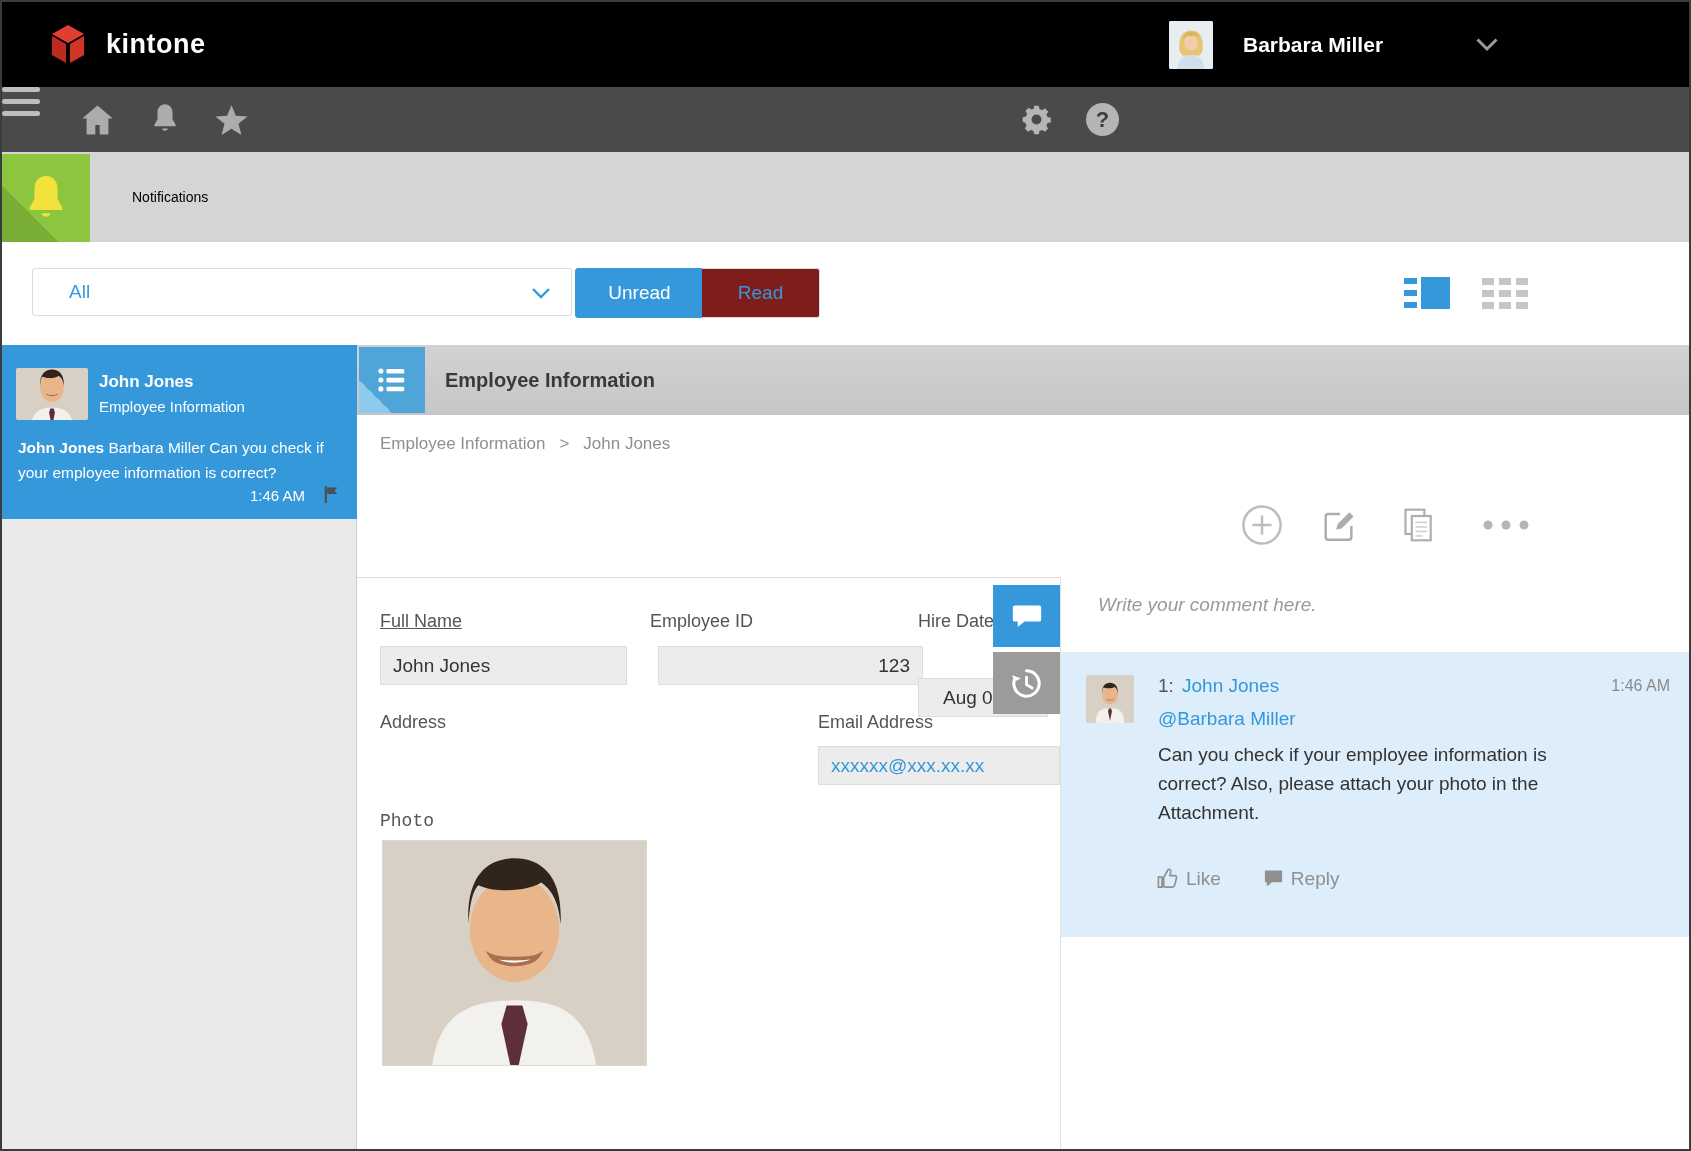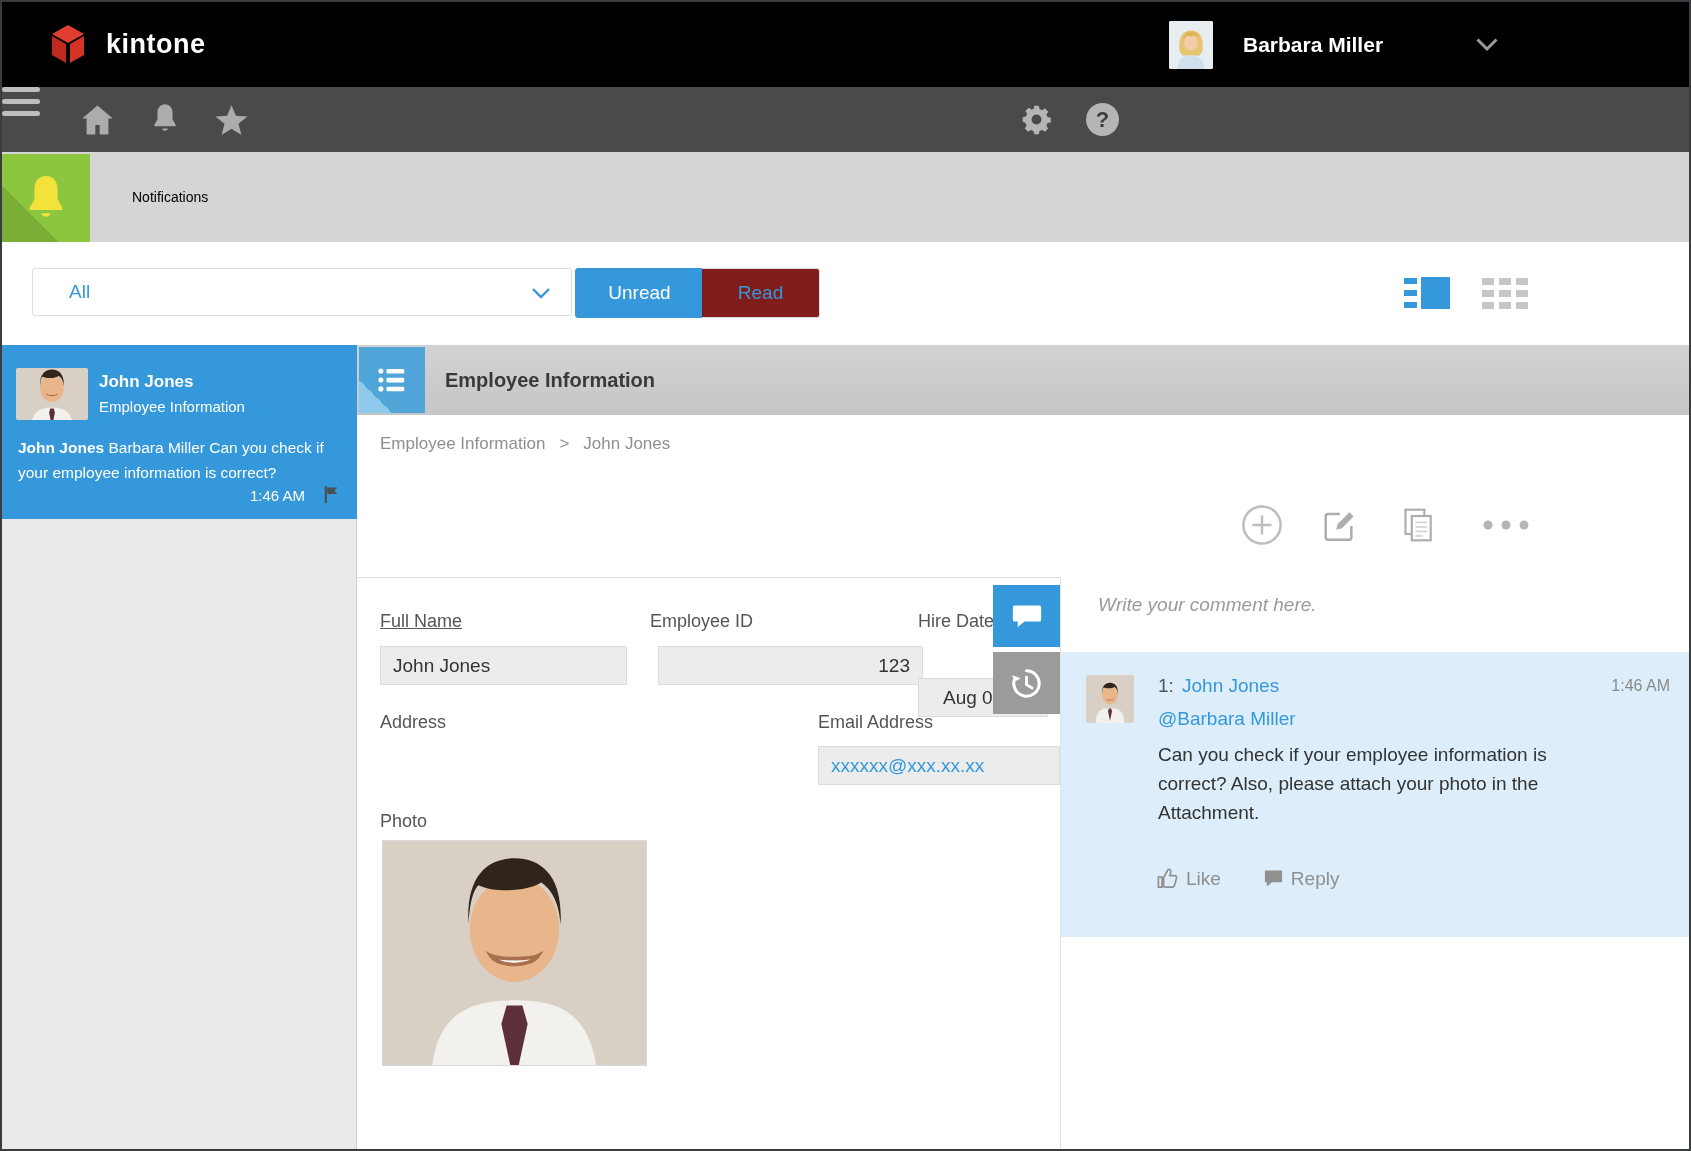--- a/index.html
+++ b/index.html
@@ -91,21 +91,21 @@
   .field-label{position:absolute;font-size:18px;color:#555;}
   .field-input{position:absolute;height:39px;background:#ececec;border:1px solid #dcdcdc;
                box-sizing:border-box;font-size:19px;color:#333;display:flex;align-items:center;
                padding:0 12px;}
   .lbl-fullname{left:378px;top:609px;text-decoration:underline;}   .in-fullname{left:378px;top:644px;width:247px;}
   .lbl-empid{left:648px;top:609px;}      .in-empid{left:648px;top:644px;width:265px;justify-content:flex-end;margin-left:8px;}
   .lbl-hiredate{left:916px;top:609px;}   .in-hiredate{left:916px;top:676px;width:130px;padding-left:24px;}
   .lbl-address{left:378px;top:710px;}    .in-address{left:378px;top:744px;width:417px;}
   .lbl-email{left:816px;top:710px;}      .in-email{left:816px;top:744px;width:242px;}
   .in-email span{color:#3498db;cursor:pointer;}
-  .lbl-photo{left:378px;top:809px;}
+  .lbl-photo{left:378px;top:809px;font-family:Liberation Mono, monospace;}
   .photo-frame{position:absolute;left:380px;top:838px;width:265px;height:226px;border:1px solid #d9d9d9;
                background:#f6f4f1;overflow:hidden;box-sizing:border-box;}
 
   
   .ctab{position:absolute;left:991px;width:67px;height:62px;display:flex;align-items:center;
         justify-content:center;cursor:pointer;z-index:6;}
   .ctab-comment{top:583px;background:#3498db;}
   .ctab-history{top:650px;background:#9b9b9b;}
 
   

